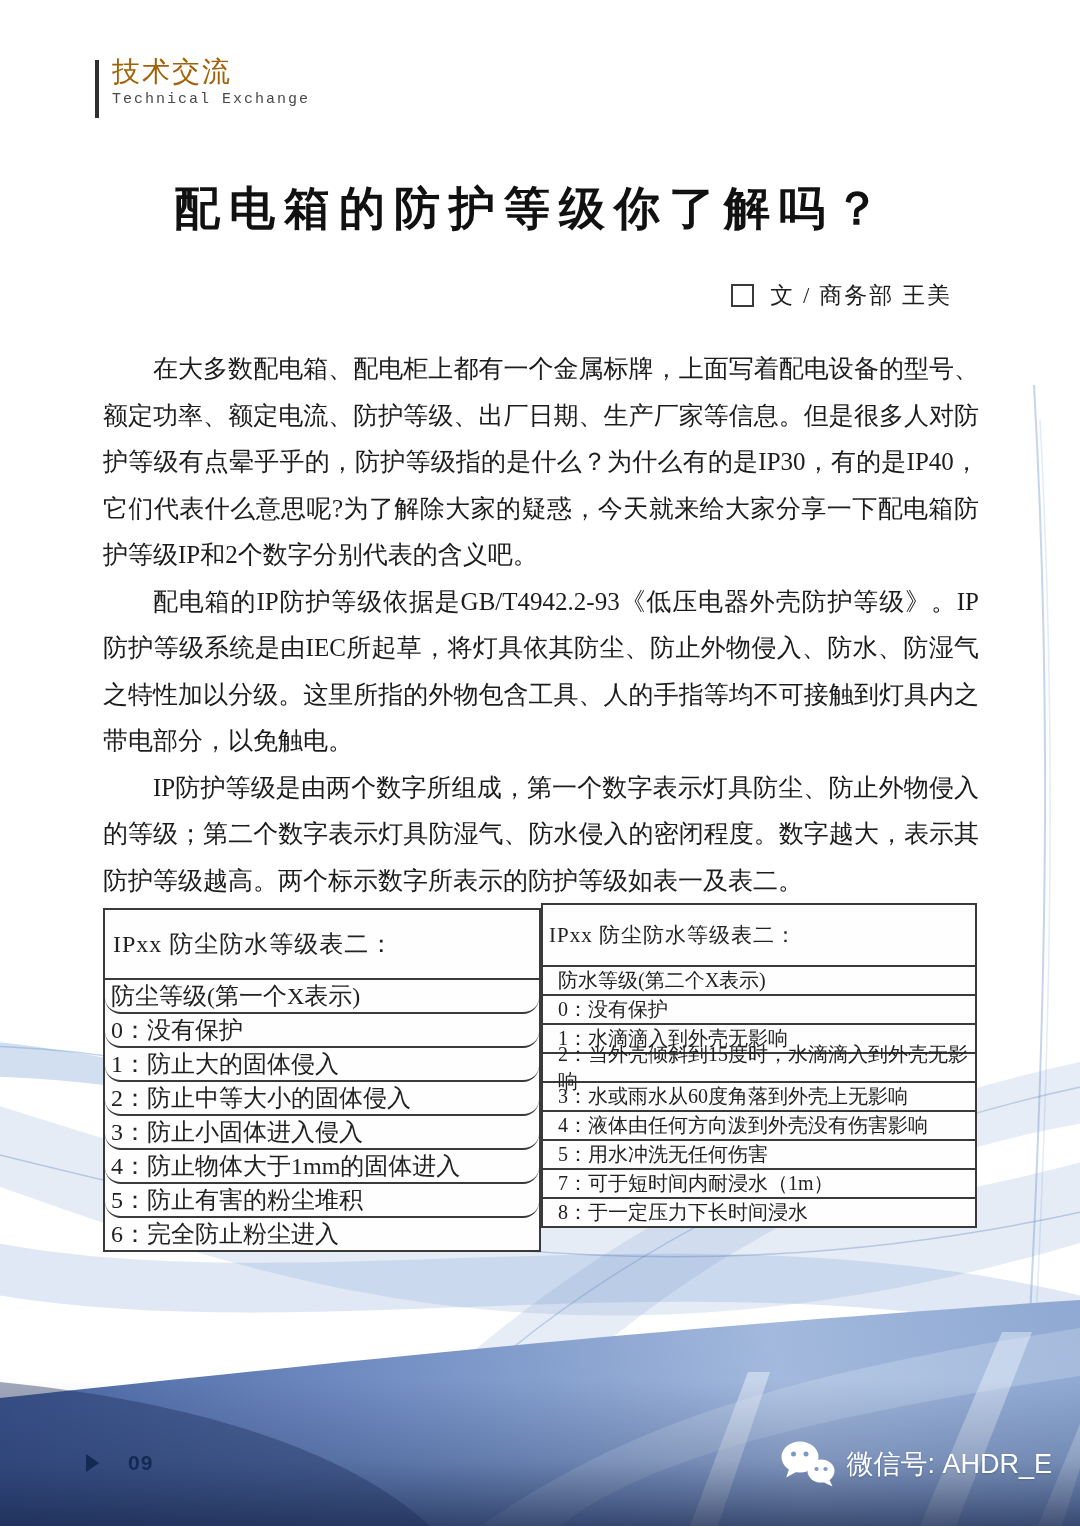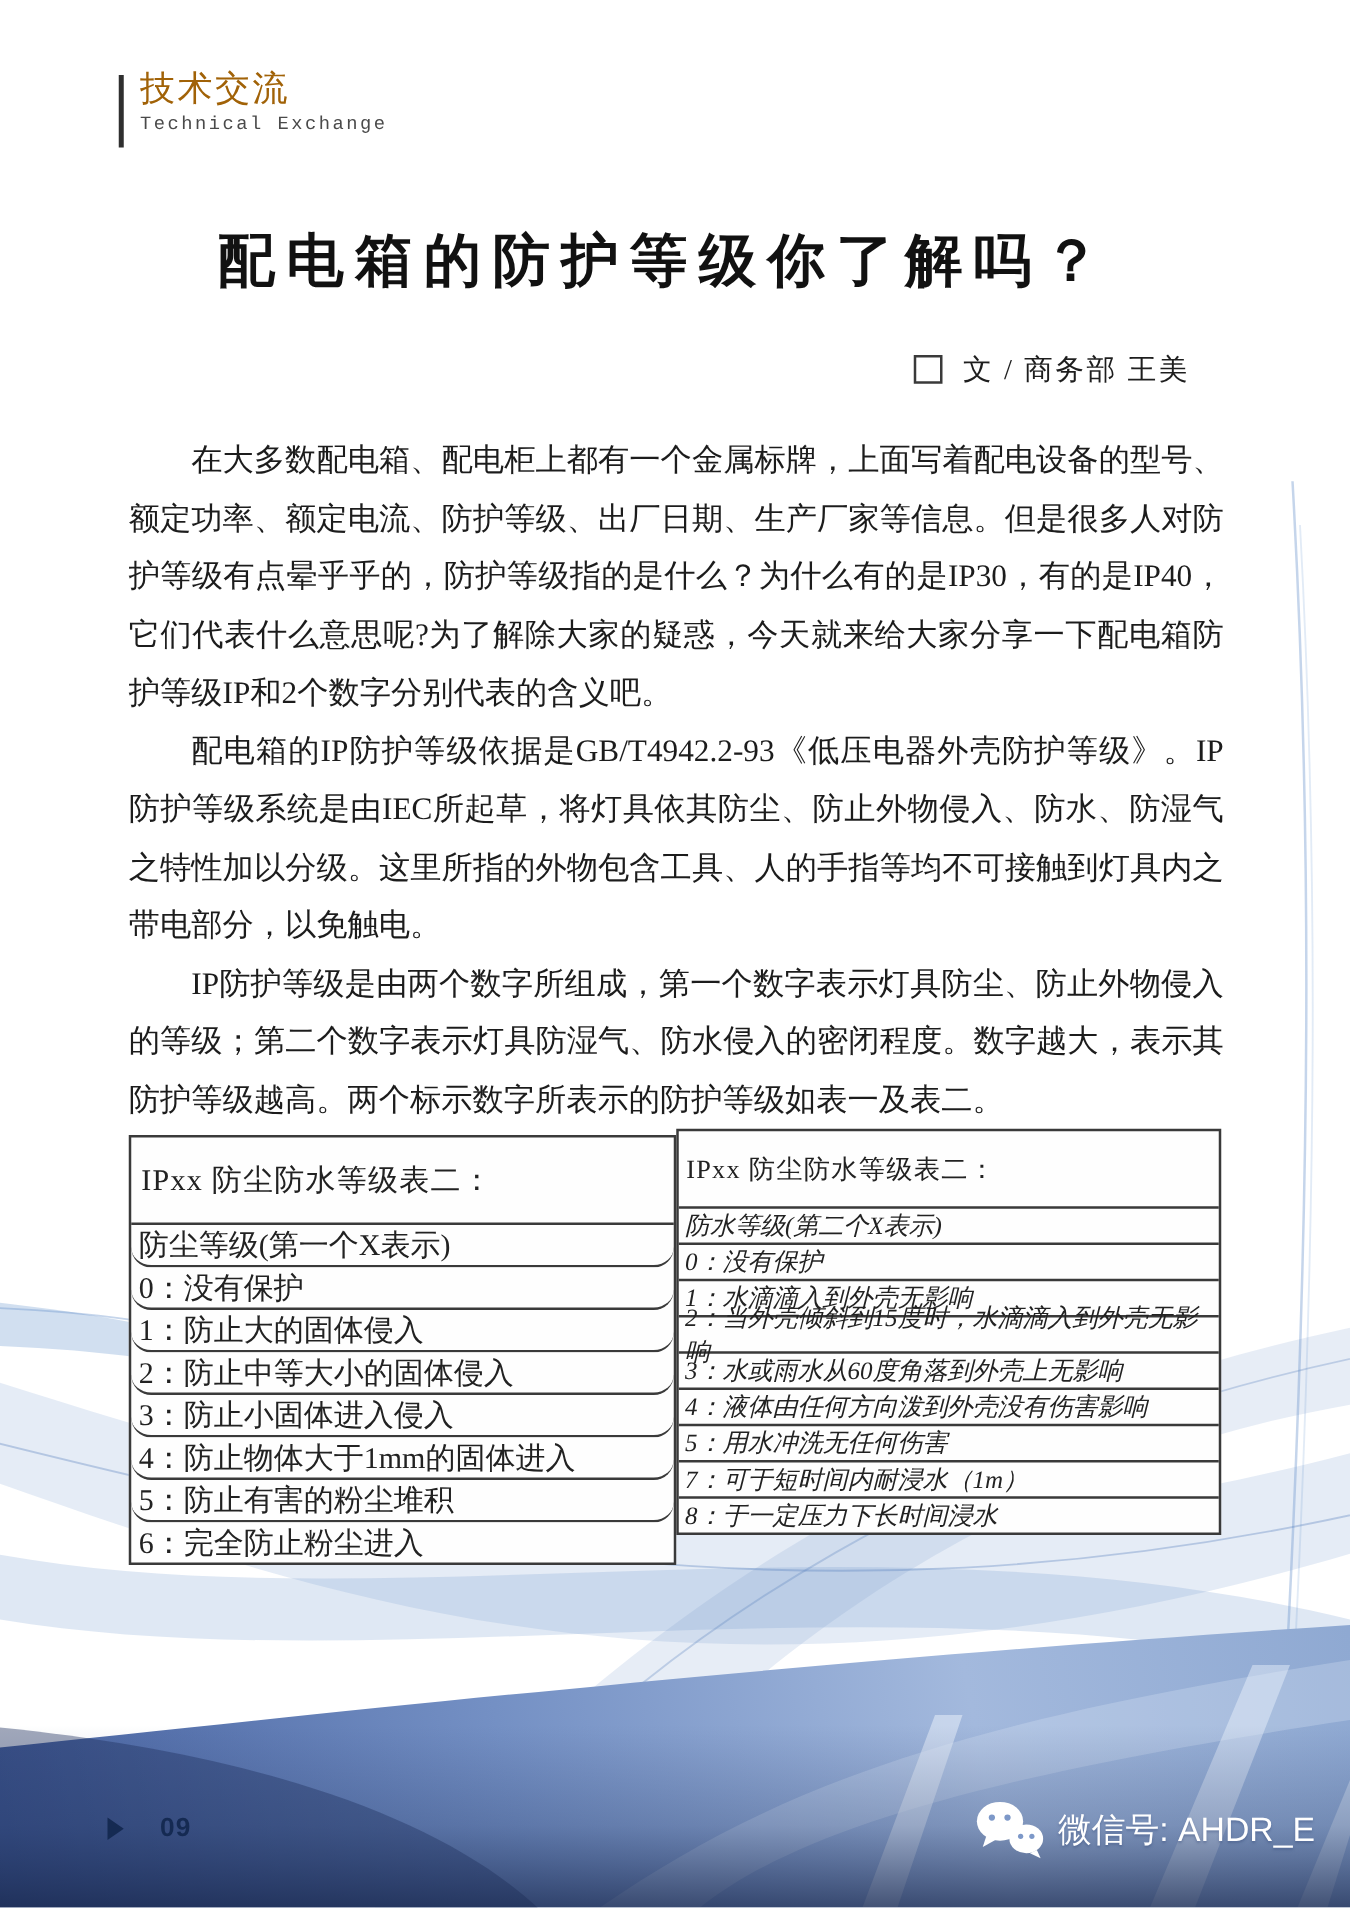--- a/index.html
+++ b/index.html
@@ -39,21 +39,21 @@
 
   
   .ip-table{position:absolute;background:#fefefe;border:2px solid #3a3a3a;box-sizing:border-box;z-index:1;}
   .table-one{left:103px;top:908px;width:438px;}
   .table-two{left:541px;top:903px;width:436px;}
   .t-head{display:flex;align-items:center;border-bottom:2px solid #3a3a3a;color:#222;}
   .table-one .t-head{height:68px;font-size:24px;padding-left:8px;letter-spacing:1px;}
   .table-two .t-head{height:60px;font-size:21px;padding-left:6px;letter-spacing:1px;}
   .t-row{display:flex;align-items:center;border-bottom:2px solid #3a3a3a;color:#222;}
   .table-one .t-row{height:32px;font-size:24px;padding-left:6px;border-radius:16px;}
-  .table-two .t-row{height:27px;font-size:20px;padding-left:5px;font-style:italic;}
+  .table-two .t-row{height:27px;font-size:20px;padding-left:15px;}
   .t-row:last-child{border-bottom:none;}
 
   
   .page-num{position:absolute;left:86px;top:1451px;z-index:2;display:flex;align-items:center;gap:29px;}
   .tri-icon{width:0;height:0;border-left:13px solid #152a52;border-top:9px solid transparent;border-bottom:9px solid transparent;}
   .page-num-text{font-size:21px;font-weight:bold;color:#152a52;letter-spacing:1px;
                  font-family:"Liberation Sans","DejaVu Sans",sans-serif;}
 
   .wechat{position:absolute;top:1440px;right:28px;z-index:2;display:flex;align-items:center;gap:10px;
           color:#ffffff;font-size:27px;font-family:"Liberation Sans","DejaVu Sans",sans-serif;

